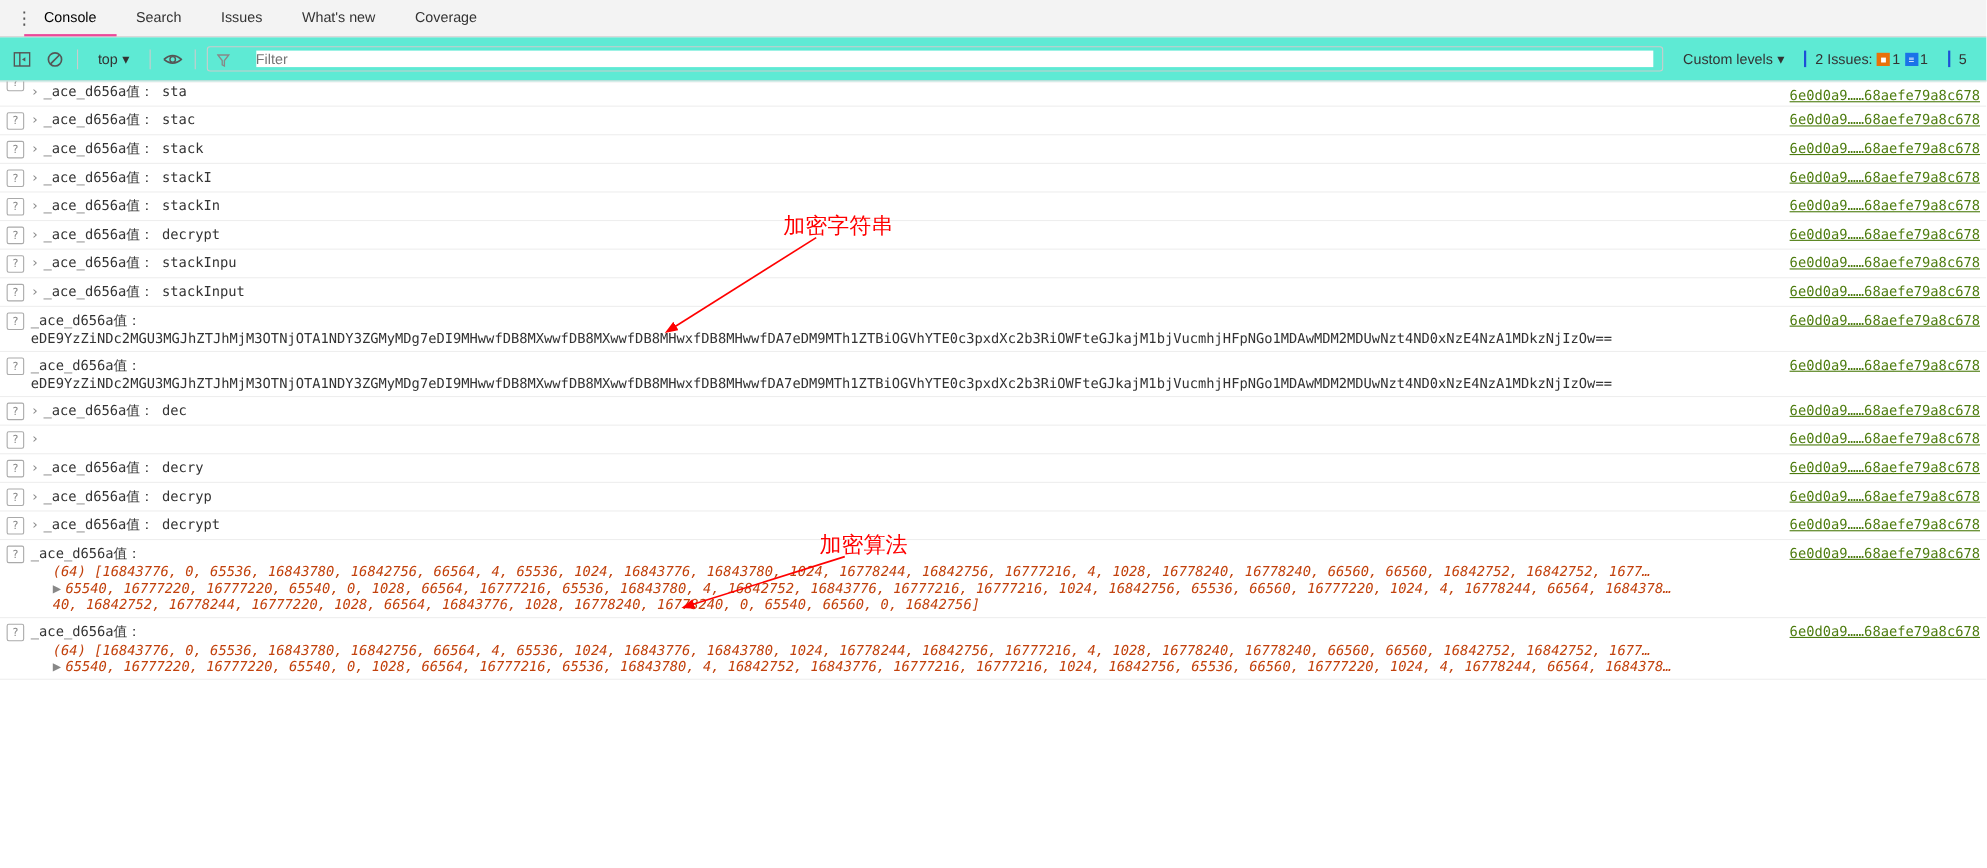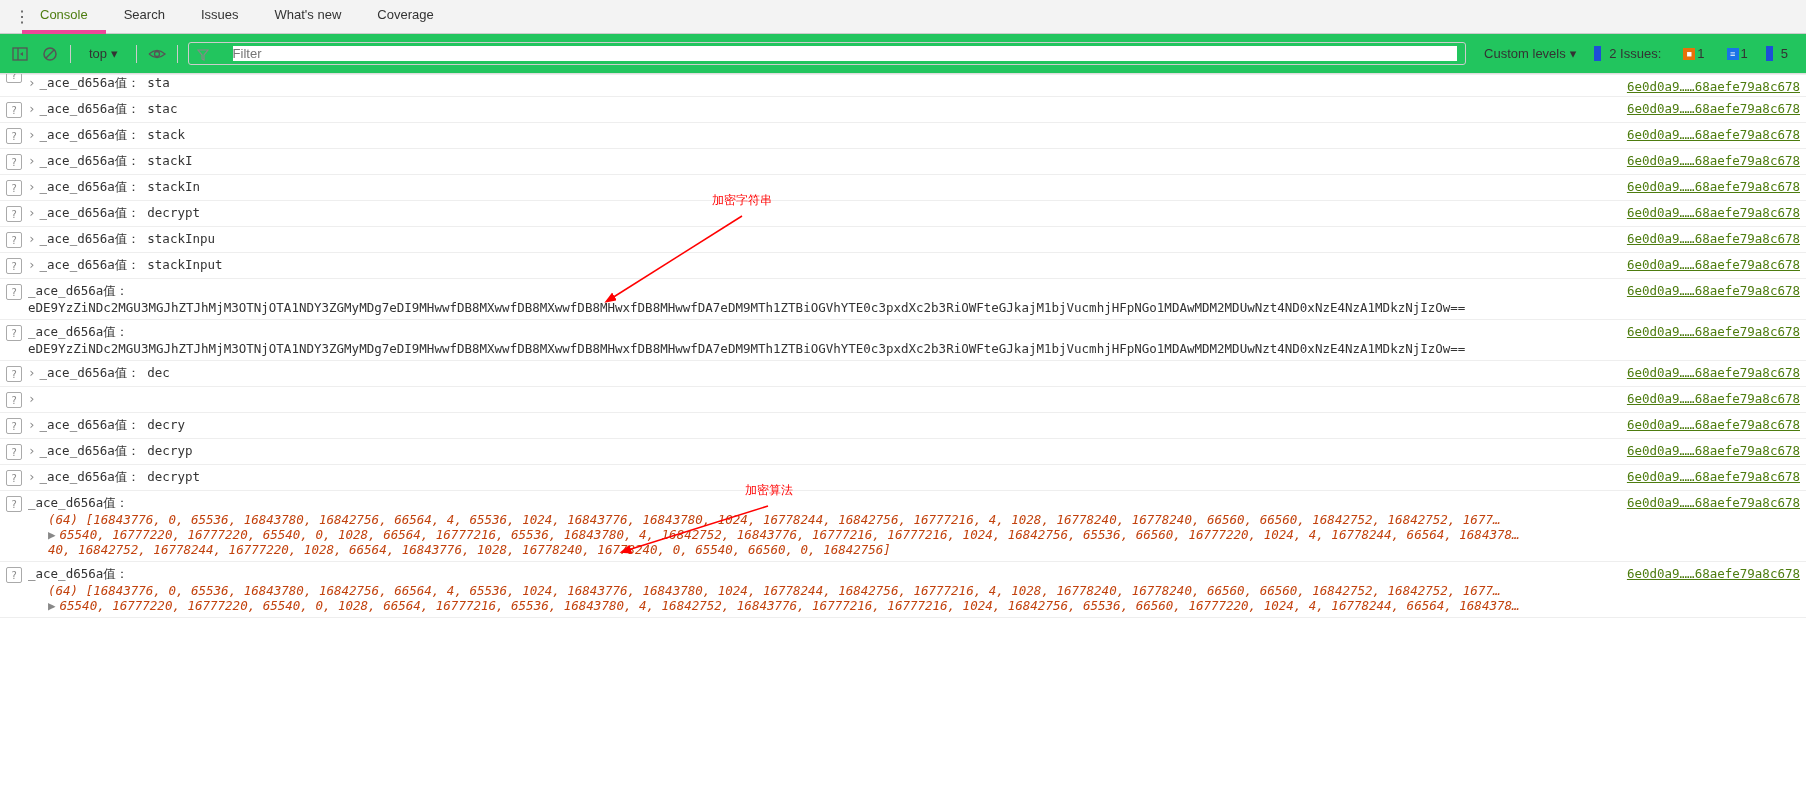--- a/index.html
+++ b/index.html
@@ -1,43 +1,43 @@
 <!DOCTYPE html>
 <html><head>
 <meta charset="utf-8">
 <style>
 *{margin:0;padding:0;box-sizing:border-box}
 body{font-family:Arial,sans-serif;font-size:13px;color:#333;background:#fff;overflow:hidden}
 .header{display:flex;align-items:center;background:#f3f3f3;border-bottom:1px solid #ccc;height:34px;padding-left:6px}
 .menu-dots{width:16px;padding:0 8px;color:#555;cursor:pointer;font-size:16px}
 .tabs{display:flex;gap:0}
 .tab{padding:8px 18px;color:#333;cursor:pointer}
-.tab.active{color:#4d7c0f;border-bottom:4px solid #ec4899}
-.toolbar{display:flex;align-items:center;padding:6px 10px;border-bottom:1px solid #ddd;background:#22c55e;gap:10px;height:40px}
+.tab.active{color:#000000;border-bottom:2px solid #ec4899}
+.toolbar{display:flex;align-items:center;padding:6px 10px;border-bottom:1px solid #ddd;background:#5eead4;gap:10px;height:40px}
 .tb-icon{width:20px;height:20px;display:flex;align-items:center;justify-content:center;color:#555;cursor:pointer}
 .sep{width:1px;height:18px;background:#ccc}
 .context-select{display:flex;align-items:center;gap:4px;padding:2px 8px;cursor:pointer;color:#333}
 .eye{color:#555}
 .filter-wrap{display:flex;align-items:flex-end;border:1px solid #ccc;border-radius:3px;padding:3px 8px;flex:1;gap:24px;color:#888}
 .filter-input{border:none;outline:none;flex:1;font-size:13px}
 .custom-levels{display:flex;align-items:center;gap:4px;padding:0 8px;cursor:pointer;color:#333}
-.issues-area{display:flex;align-items:center;gap:22px;padding:0 8px;border-left:7px solid #1d4ed8}
+.issues-area{display:flex;align-items:center;gap:4px;padding:0 8px;border-left:2px solid #1d4ed8}
 .issue-badge{display:inline-flex;align-items:center;gap:2px}
 .orange-sq{width:12px;height:12px;background:#e8710a;color:#fff;font-size:9px;display:flex;align-items:center;justify-content:center}
 .blue-sq{width:12px;height:12px;background:#1a73e8;color:#fff;font-size:9px;display:flex;align-items:center;justify-content:center}
 .console-body{height:calc(100vh - 75px);overflow-y:auto}
 .log-row{display:flex;border-bottom:1px solid #eee;padding:4px 6px;font-family:Consolas,monospace;font-size:12.5px;align-items:flex-start;position:relative}
 .log-icon{width:16px;height:16px;border:1px solid #aaa;border-radius:2px;color:#888;font-size:10px;display:flex;align-items:center;justify-content:center;margin-right:6px;flex-shrink:0;margin-top:1px}
 .arrow{color:#888;margin-right:4px;flex-shrink:0}
 .log-text{flex:1;color:#333;word-break:break-all;padding-right:200px}
 .log-link{color:#4d7c0f;text-decoration:underline;cursor:pointer;white-space:nowrap;position:absolute;right:6px;top:4px}
 .array-val{color:#c2410c;font-style:italic}
 .expand-arrow{color:#888;margin-right:4px}
 .multiline{display:block;padding-left:20px}
-.annotation{position:absolute;color:red;font-size:12px;font-weight:400;pointer-events:none;z-index:100}
+.annotation{position:absolute;color:red;font-size:20px;font-weight:400;pointer-events:none;z-index:100}
 .arrow-svg{position:absolute;pointer-events:none;z-index:99}
 </style>
 </head>
 <body>
 
 <div class="header">
   <div class="menu-dots">⋮</div>
   <div class="tabs" id="tabs">
       <div class="tab active">Console</div>
       <div class="tab">Search</div>

